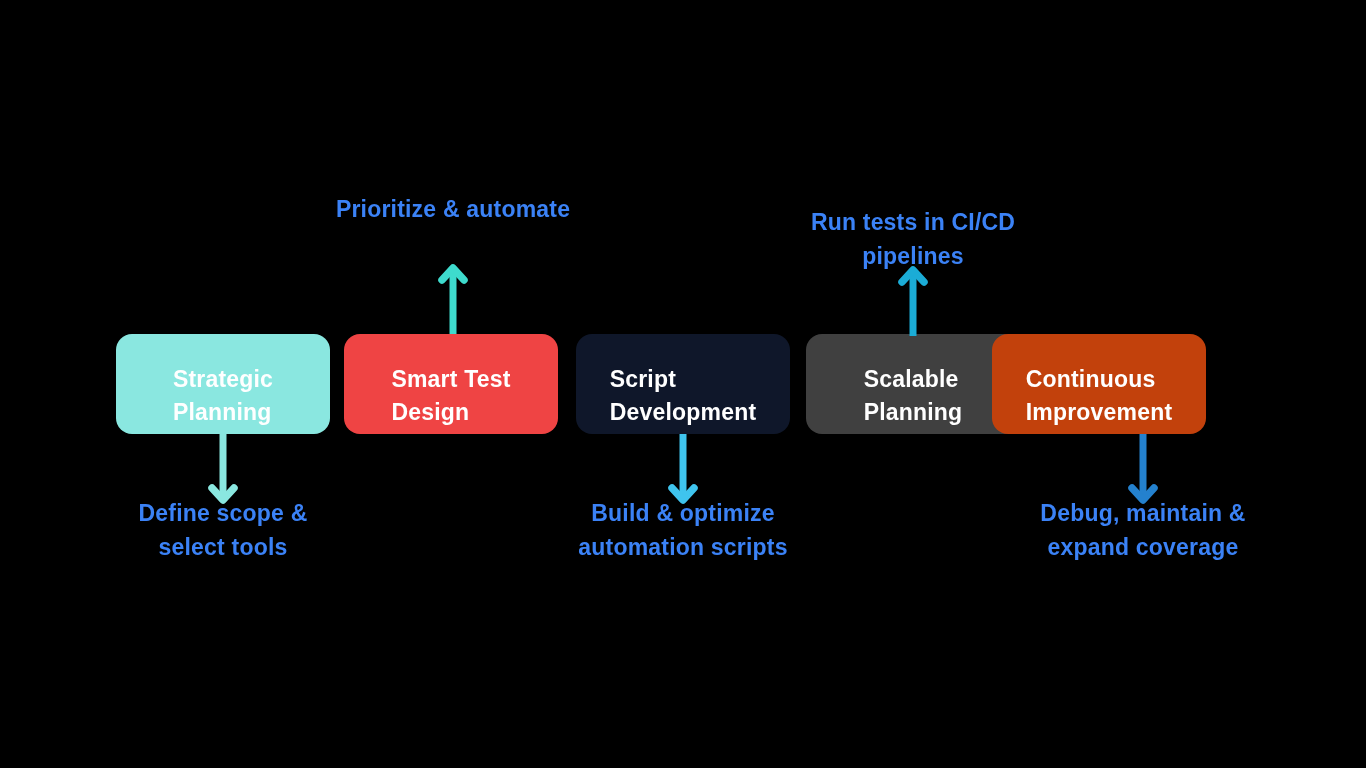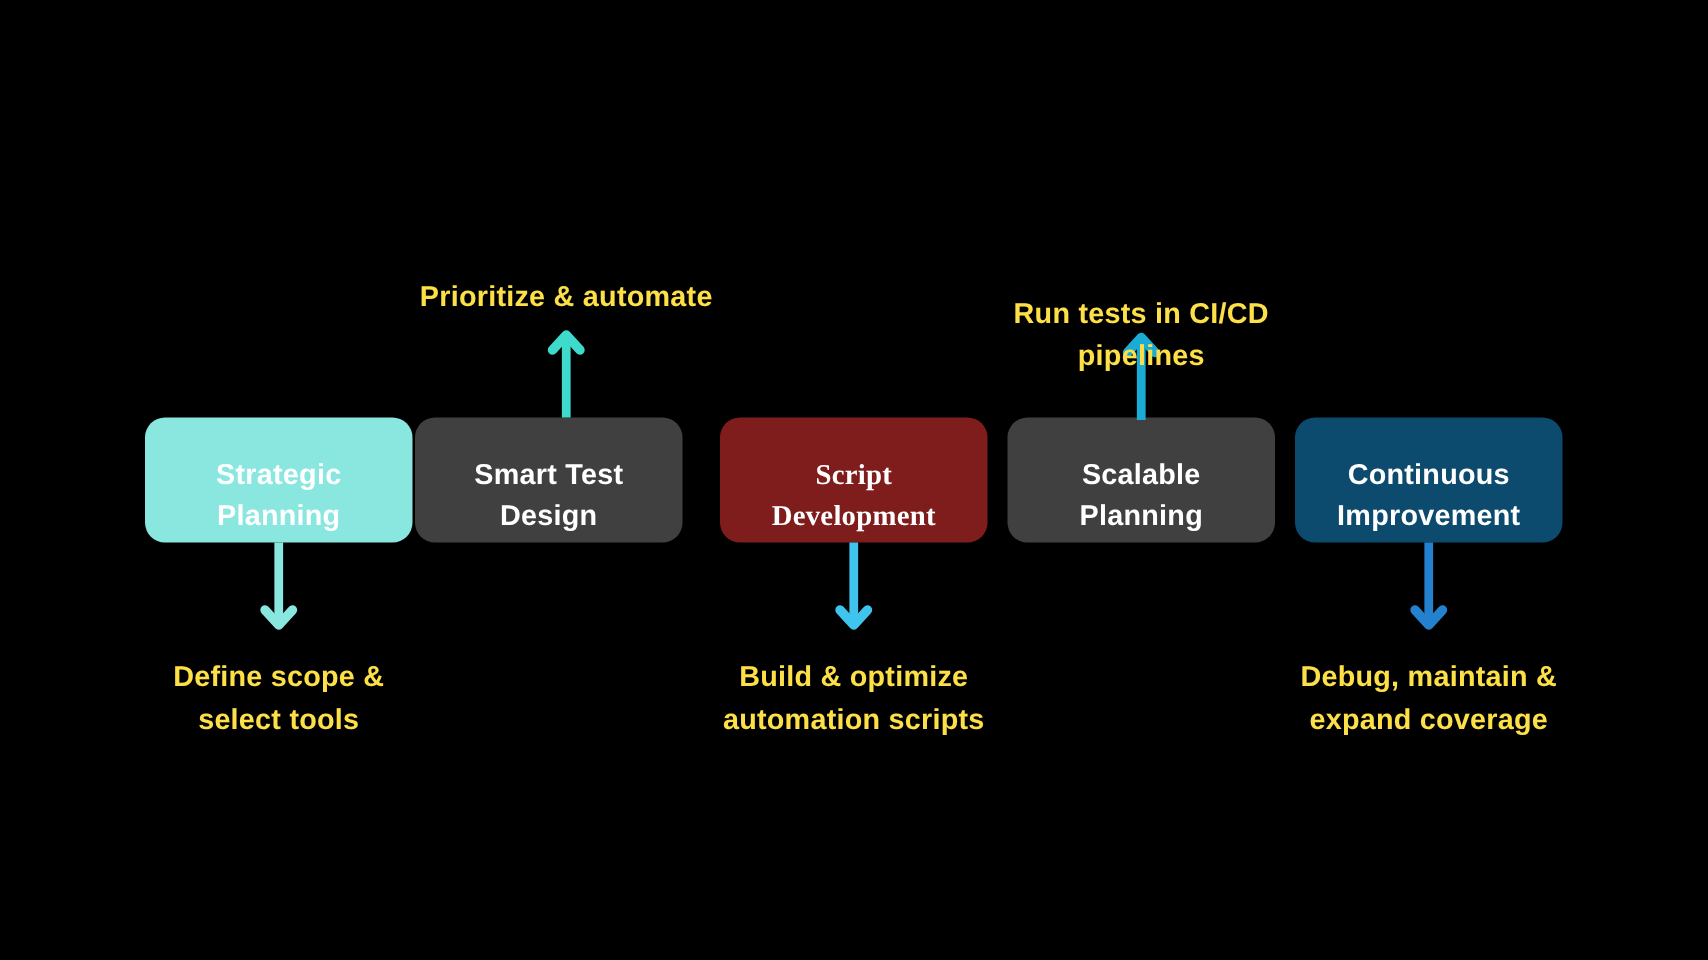--- a/index.html
+++ b/index.html
@@ -23,74 +23,72 @@
     border-radius: 16px;
     display: flex;
     align-items: center;
     justify-content: center;
   }
   .stage-title {
     color: #ffffff;
     font-size: 23px;
     font-weight: bold;
     line-height: 33px;
-    text-align: center;
     letter-spacing: 0.2px;
     margin-top: 24px;
   }
   .annotation {
     position: absolute;
     width: 380px;
     text-align: center;
-    color: #fde047;
+    color: #3b82f6;
     font-size: 23px;
     font-weight: bold;
     line-height: 34px;
     letter-spacing: 0.2px;
-    margin-top: 28px;
   }
   .arrow {
     position: absolute;
     display: block;
   }
 </style>
 </head>
 <body>
 
 <div class="canvas">
 
   <div class="stage-box" style="left: 116px; background-color: rgb(138, 231, 224);">
     <div class="stage-title">
       <div>Strategic</div>
       <div>Planning</div>
     </div>
   </div>
 
-  <div class="stage-box" style="left: 332px; background-color: #404040;">
+  <div class="stage-box" style="left: 344px; background-color: #ef4444;">
     <div class="stage-title">
       <div>Smart Test</div>
       <div>Design</div>
     </div>
   </div>
 
-  <div class="stage-box" style="left: 576px; background-color: #7f1d1d; font-family: Liberation Serif, serif;">
+  <div class="stage-box" style="left: 576px; background-color: #0f172a;">
     <div class="stage-title">
       <div>Script</div>
       <div>Development</div>
     </div>
   </div>
 
   <div class="stage-box" style="left: 806px; background-color: #404040;">
     <div class="stage-title">
       <div>Scalable</div>
       <div>Planning</div>
     </div>
   </div>
 
-  <div class="stage-box" style="left: 1036px; background-color: #0c4a6e;">
+  <div class="stage-box" style="left: 992px; background-color: #c2410c;">
     <div class="stage-title">
       <div>Continuous</div>
       <div>Improvement</div>
     </div>
   </div>
 
   <svg class="arrow" style="left:201px; top:434px" width="44" height="72" viewBox="0 0 44 72">
     <line x1="22" y1="0" x2="22" y2="58" stroke-width="7" stroke-linecap="round" stroke="#8AE7E0"></line>
     <path d="M11 54 L22 66 L33 54" fill="none" stroke-width="7.5" stroke-linecap="round" stroke-linejoin="round" stroke="#8AE7E0"></path>
   </svg>

